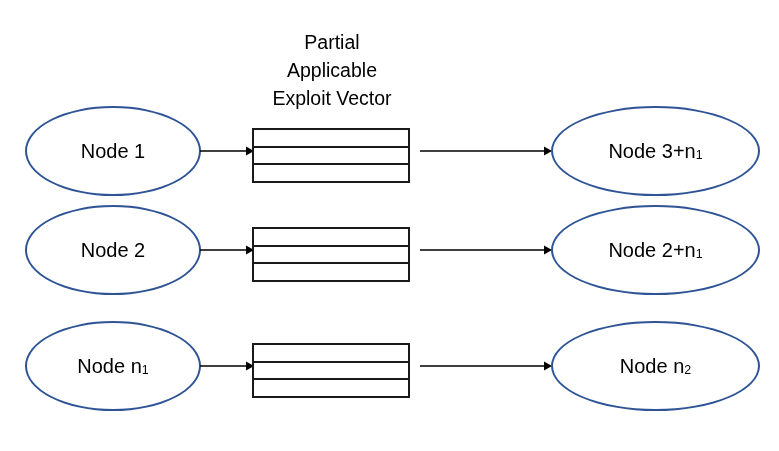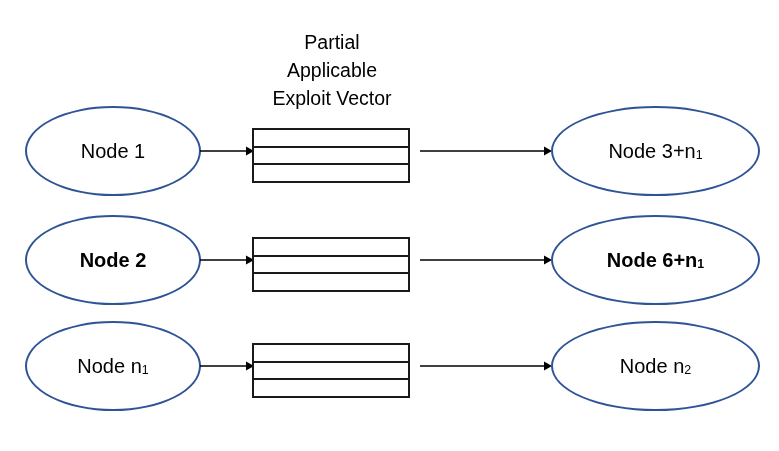--- a/index.html
+++ b/index.html
@@ -33,21 +33,21 @@
   }
 
   
   .row {
     position: absolute;
     left: 0;
     width: 779px;
     height: 100px;
   }
   .row-1 { top: 101px; }
-  .row-2 { top: 210px; font-weight: bold; }
+  .row-2 { top: 200px; }
   .row-3 { top: 316px; }
 
   
   .node {
     position: absolute;
     box-sizing: border-box;
     border: 2px solid #2E5496;
     border-radius: 50%;
     background: #ffffff;
     display: flex;
@@ -170,21 +170,21 @@
       <div class="vector-row"></div>
       <div class="vector-row"></div>
     </div>
 
     <svg class="arrow arrow-long" viewBox="0 0 132 12">
       <line x1="0" y1="6" x2="124" y2="6" stroke="#000000" stroke-width="1.6"></line>
       <polygon points="124,1.6 132,6 124,10.4" fill="#000000"></polygon>
     </svg>
 
     <div class="node node-right">
-      <span>Node 6+n</span>
+      <span>Node 2+n</span>
         <sub>1</sub>
     </div>
   </div>
 
   <div class="row row-3">
 
     <div class="node node-left">
       <span>Node n</span>
         <sub>1</sub>
     </div>

